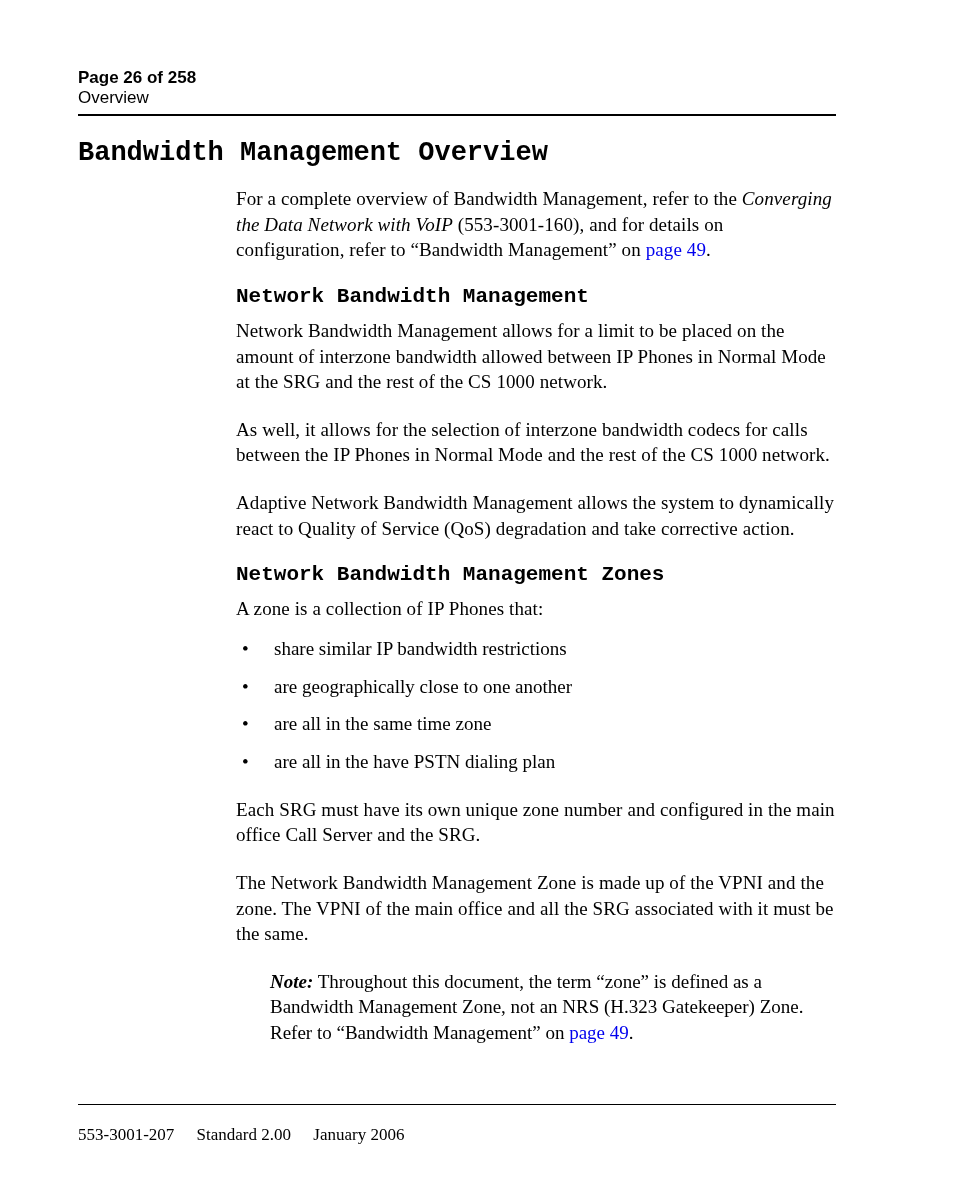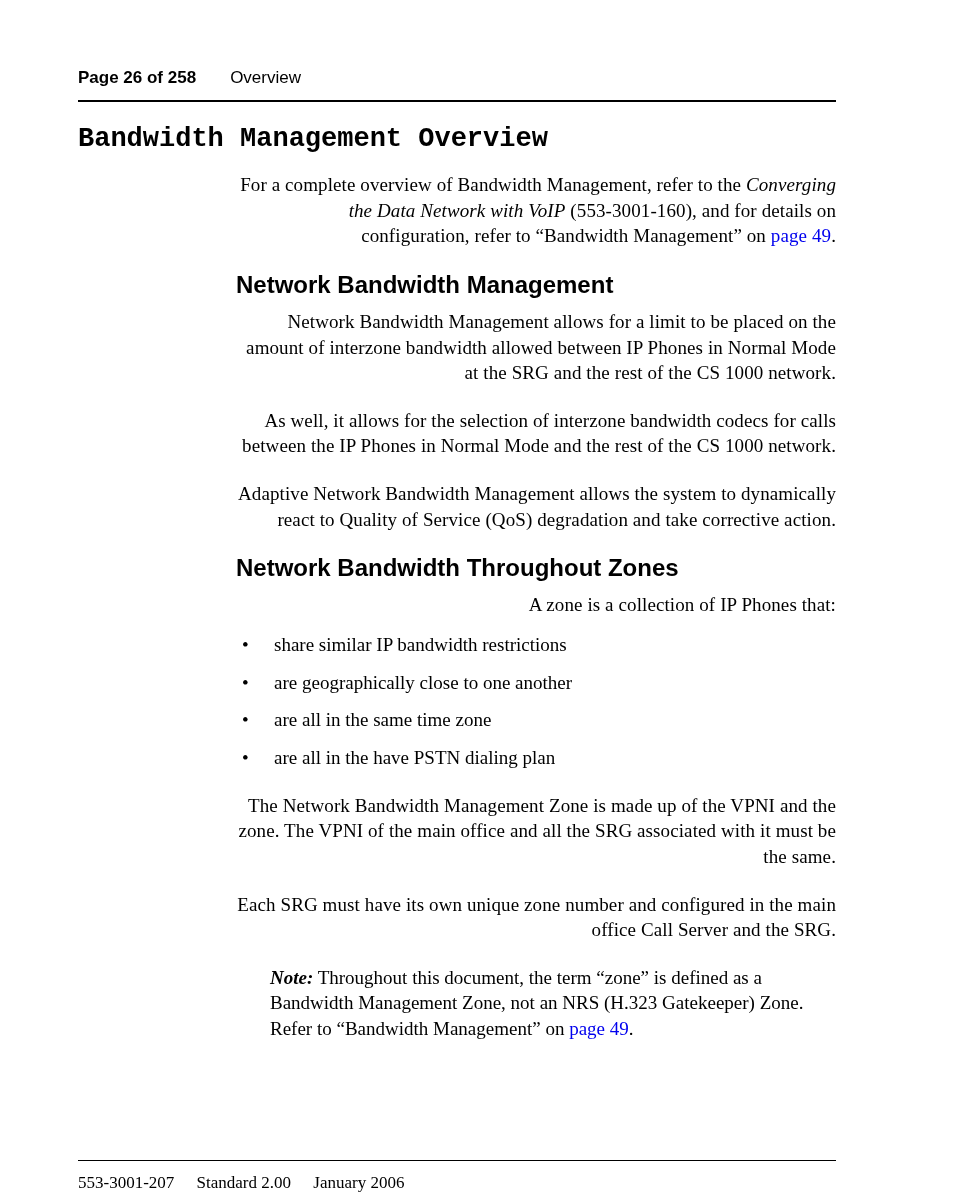--- a/index.html
+++ b/index.html
@@ -11,53 +11,53 @@
     background: #fff;
     width: 954px;
   }
   .page {
     padding: 68px 118px 40px 78px;
     box-sizing: border-box;
   }
   .header-row {
     display: flex;
     border-bottom: 2px solid #000;
-    padding-bottom: 12px;
+    padding-bottom: 6px;
     margin-bottom: 22px;
     font-family: Arial, Helvetica, sans-serif;
     font-size: 17px;
+    flex-direction: column;
   }
   .header-row .page-num {
     font-weight: bold;
     margin-right: 34px;
   }
   .section-title {
     font-family: Liberation Mono, monospace;
     font-weight: bold;
     font-size: 27px;
     margin-bottom: 18px;
   }
   .content {
     margin-left: 158px;
   }
   .para {
     line-height: 1.35;
     margin-bottom: 22px;
     letter-spacing: 0.1px;
-    text-align: right;
   }
   .italic { font-style: italic; }
   .link {
     color: #0000ee;
     cursor: pointer;
   }
   .subhead {
-    font-family: Liberation Sans, sans-serif;
+    font-family: Liberation Mono, monospace;
     font-weight: bold;
-    font-size: 24px;
+    font-size: 21px;
     margin-bottom: 10px;
     margin-top: 2px;
   }
   ul.bullets {
     list-style: none;
     padding: 0;
     margin: 0 0 22px 0;
   }
   ul.bullets li {
     display: flex;
@@ -75,22 +75,22 @@
   .note-block {
     margin-left: 34px;
     line-height: 1.35;
   }
   .note-label {
     font-style: italic;
     font-weight: bold;
   }
   .footer-line {
     border-top: 1px solid #000;
-    margin-top: 118px;
-    padding-top: 12px;
+    margin-top: 58px;
+    padding-top: 20px;
     font-size: 17px;
   }
   .footer-line span { margin-right: 18px; }
 </style>
 </head>
 <body>
 
 <div class="page">
 
   <div class="header-row">
@@ -105,21 +105,21 @@
     <div class="para">
       <span>For a complete overview of Bandwidth Management, refer to the </span><span class="italic">Converging the Data Network with VoIP</span><span> (553-3001-160), and for details on configuration, refer to “Bandwidth Management” on </span><span class="link">page 49</span><span>.</span>
     </div>
 
     <div class="subhead">Network Bandwidth Management</div>
     <div class="para">Network Bandwidth Management allows for a limit to be placed on the amount of interzone bandwidth allowed between IP Phones in Normal Mode at the SRG and the rest of the CS 1000 network.</div>
     <div class="para">As well, it allows for the selection of interzone bandwidth codecs for calls between the IP Phones in Normal Mode and the rest of the CS 1000 network.</div>
 
     <div class="para">Adaptive Network Bandwidth Management allows the system to dynamically react to Quality of Service (QoS) degradation and take corrective action.</div>
 
-    <div class="subhead">Network Bandwidth Throughout Zones</div>
+    <div class="subhead">Network Bandwidth Management Zones</div>
     <div class="para" style="margin-bottom:14px;">A zone is a collection of IP Phones that:</div>
 
     <ul class="bullets">
       <li>
           <span class="dot">•</span>
           <span class="bt">share similar IP bandwidth restrictions</span>
         </li>
       <li>
           <span class="dot">•</span>
           <span class="bt">are geographically close to one another</span>
@@ -127,22 +127,22 @@
       <li>
           <span class="dot">•</span>
           <span class="bt">are all in the same time zone</span>
         </li>
       <li>
           <span class="dot">•</span>
           <span class="bt">are all in the have PSTN dialing plan</span>
         </li>
     </ul>
 
+    <div class="para">Each SRG must have its own unique zone number and configured in the main office Call Server and the SRG.</div>
     <div class="para">The Network Bandwidth Management Zone is made up of the VPNI and the zone. The VPNI of the main office and all the SRG associated with it must be the same.</div>
-    <div class="para">Each SRG must have its own unique zone number and configured in the main office Call Server and the SRG.</div>
 
     <div class="note-block">
       <span class="note-label">Note:</span><span>  Throughout this document, the term “zone” is defined as a Bandwidth Management Zone, not an NRS (H.323 Gatekeeper) Zone. Refer to “Bandwidth Management” on </span><span class="link">page 49</span><span>.</span>
     </div>
 
   </div>
 
   <div class="footer-line">
     <span>553-3001-207</span>
     <span>Standard 2.00</span>

